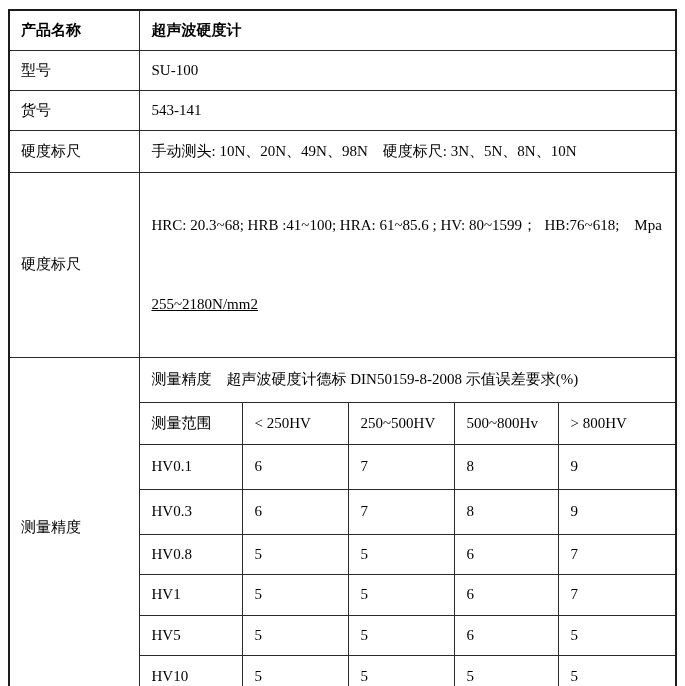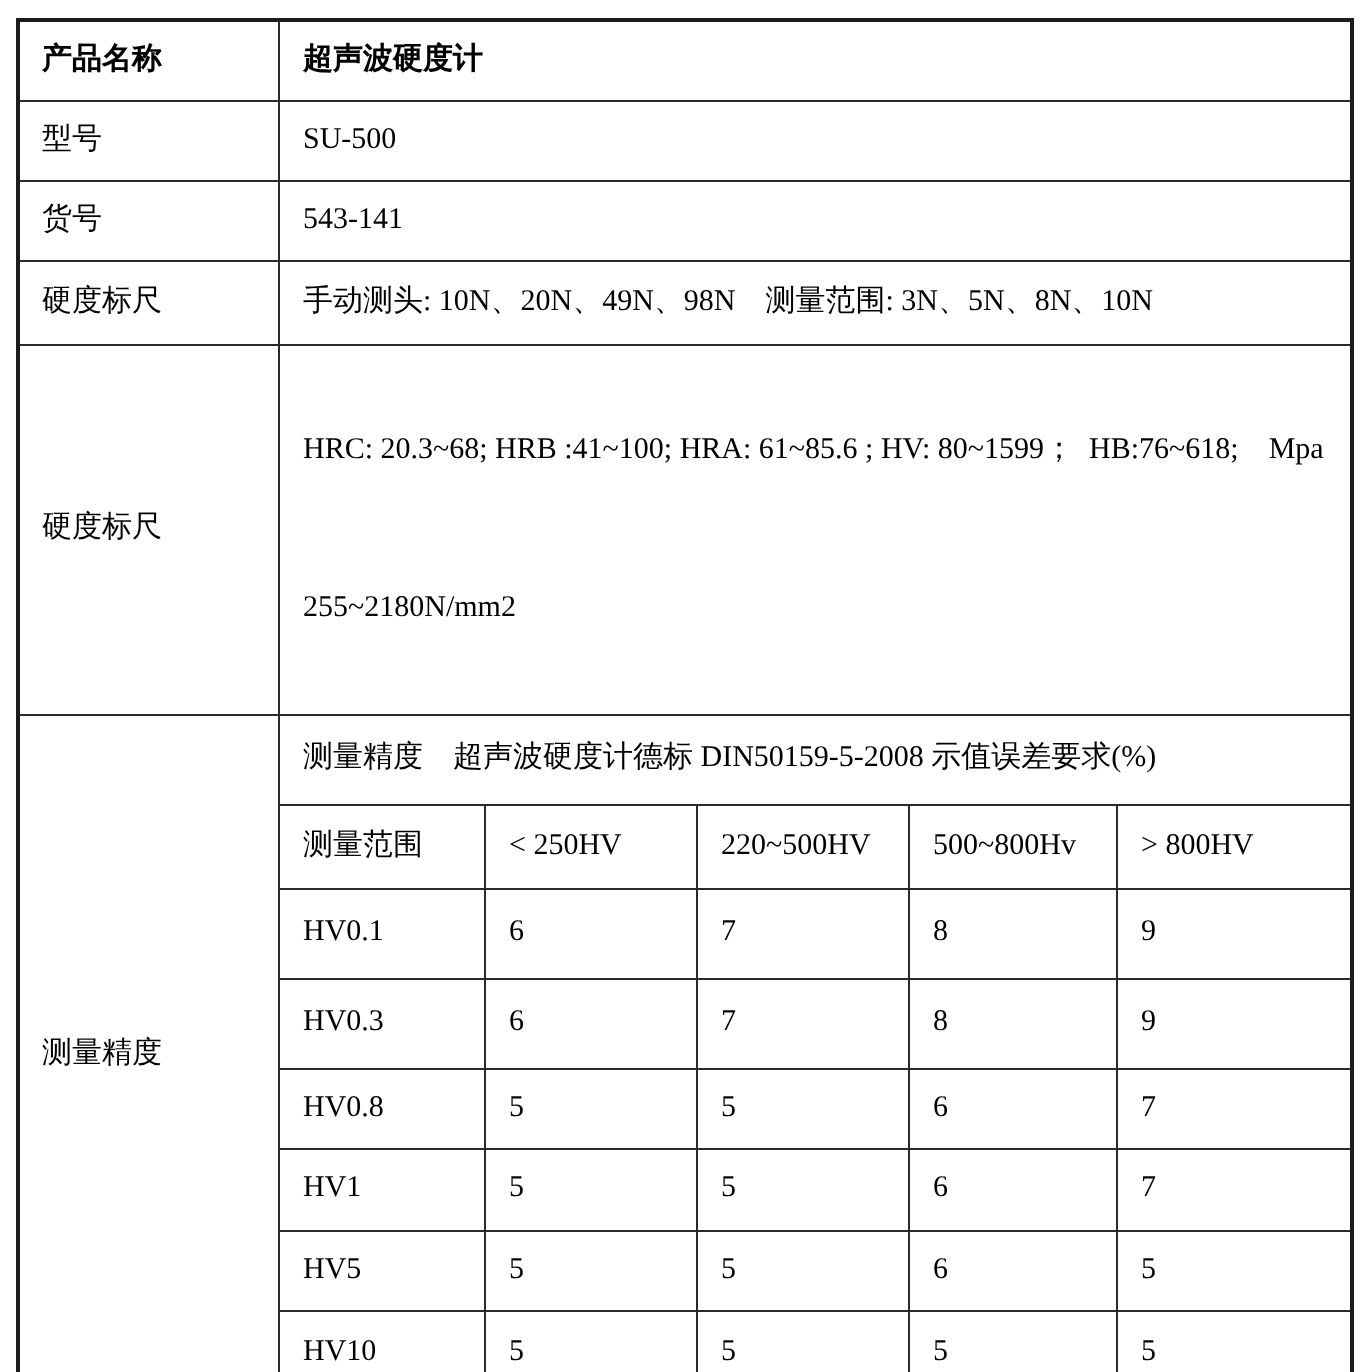--- a/index.html
+++ b/index.html
@@ -28,21 +28,21 @@
     border: 1px solid #2a2a2a;
     vertical-align: middle;
     padding: 2px 4px 2px 12px;
     overflow: hidden;
     white-space: pre-wrap;
     line-height: 1.35;
   }
   td.label { padding-left: 11px; }
   tr.r-first td { font-weight: bold; }
   .range-line { display: block; }
-  .range-line + .range-line { margin-top: 18px; }
+  .range-line + .range-line { margin-top: 18px; text-decoration: underline; }
 </style>
 </head>
 <body>
 
 <div class="page">
   <table class="spec-table">
     <colgroup>
       <col style="width:130px">
       <col style="width:103px">
       <col style="width:106px">
@@ -52,50 +52,50 @@
     </colgroup>
 
     <tbody>
         <tr class="r-first" style="height:40px">
       <td class="label">产品名称</td>
       <td colspan="5">超声波硬度计</td>
     </tr>
 
     <tr style="height:40px">
       <td class="label">型号</td>
-      <td colspan="5">SU-500</td>
+      <td colspan="5">SU-100</td>
     </tr>
 
     <tr style="height:40px">
       <td class="label">货号</td>
       <td colspan="5">543-141</td>
     </tr>
 
     <tr style="height:42px">
       <td class="label">硬度标尺</td>
-      <td colspan="5">手动测头: 10N、20N、49N、98N　测量范围: 3N、5N、8N、10N</td>
+      <td colspan="5">手动测头: 10N、20N、49N、98N　硬度标尺: 3N、5N、8N、10N</td>
     </tr>
 
     <tr style="height:86px">
       <td class="label">硬度标尺</td>
       <td colspan="5">
         <span class="range-line">HRC: 20.3~68; HRB :41~100; HRA: 61~85.6 ; HV: 80~1599；  HB:76~618;    Mpa</span>
         <span class="range-line">255~2180N/mm2</span>
       </td>
     </tr>
 
     <tr style="height:45px">
       <td class="label" rowspan="8">测量精度</td>
-      <td colspan="5">测量精度　超声波硬度计德标 DIN50159-5-2008 示值误差要求(%)</td>
+      <td colspan="5">测量精度　超声波硬度计德标 DIN50159-8-2008 示值误差要求(%)</td>
     </tr>
 
     <tr style="height:42px">
       <td>测量范围</td>
       <td>&lt; 250HV</td>
-      <td>220~500HV</td>
+      <td>250~500HV</td>
       <td>500~800Hv</td>
       <td>&gt; 800HV</td>
     </tr>
 
     <tr style="height:45px">
       <td>HV0.1</td>
       <td>6</td>
       <td>7</td>
       <td>8</td>
       <td>9</td>

